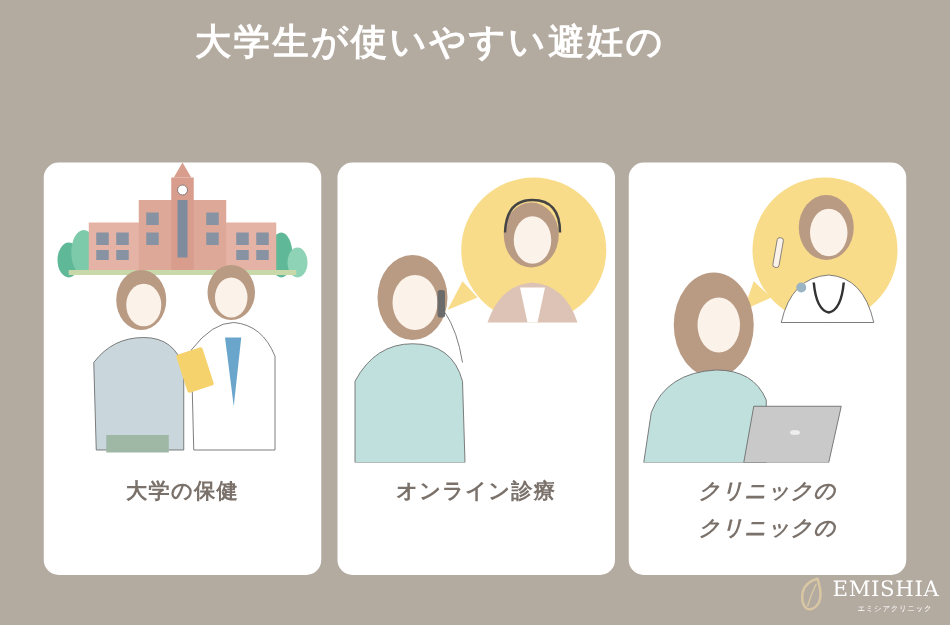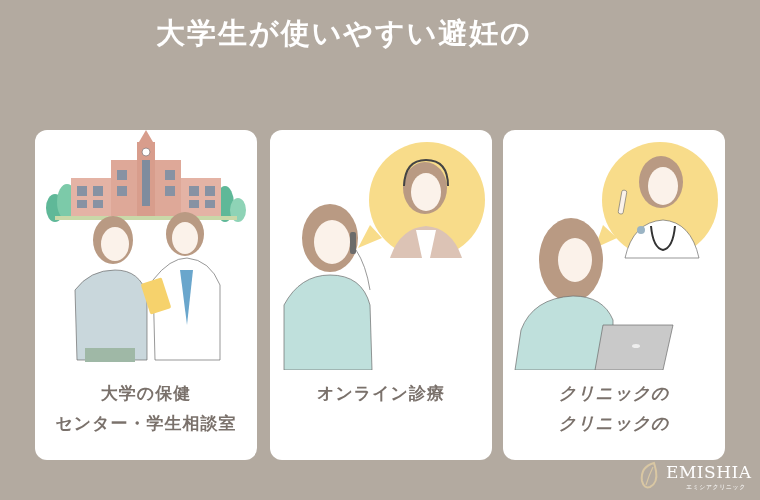--- a/index.html
+++ b/index.html
@@ -83,21 +83,20 @@
     <rect x="50" y="218" width="50" height="14" fill="#9fb8a6"></rect>
 
     <ellipse cx="150" cy="104" rx="19" ry="22" fill="#b99a83"></ellipse>
     <ellipse cx="150" cy="108" rx="13" ry="16" fill="#fbf2ea"></ellipse>
     <path d="M118 150 Q135 128 152 128 Q175 130 185 155 L185 230 L120 230 Z" fill="#ffffff" stroke="#6b6b6b" stroke-width="0.7"></path>
     <polygon points="145,140 158,140 152,195" fill="#6aa6cc"></polygon>
     <rect x="110" y="150" width="22" height="32" rx="2" fill="#f6d26c" transform="rotate(-18 121 166)"></rect>
   </svg>
   <div class="card-label">
     <div>大学の保健</div>
-    <div>センター・学生相談室</div>
   </div>
 </div>
 
 <div class="card c2">
   <svg class="illus" viewBox="0 0 222 240">
 
     <circle cx="157" cy="70" r="58" fill="#f8dc8a"></circle>
     <polygon points="100,95 88,118 112,108" fill="#f8dc8a"></polygon>
 
     <ellipse cx="155" cy="58" rx="22" ry="26" fill="#b99a83"></ellipse>

